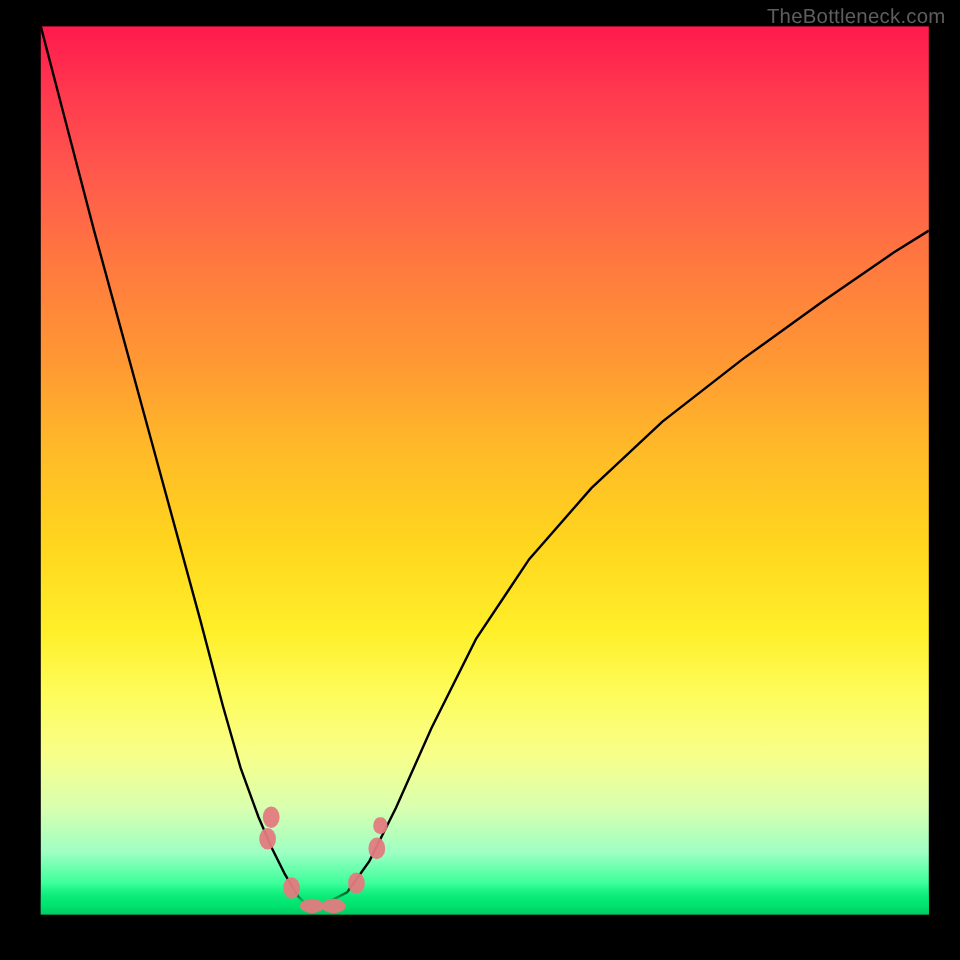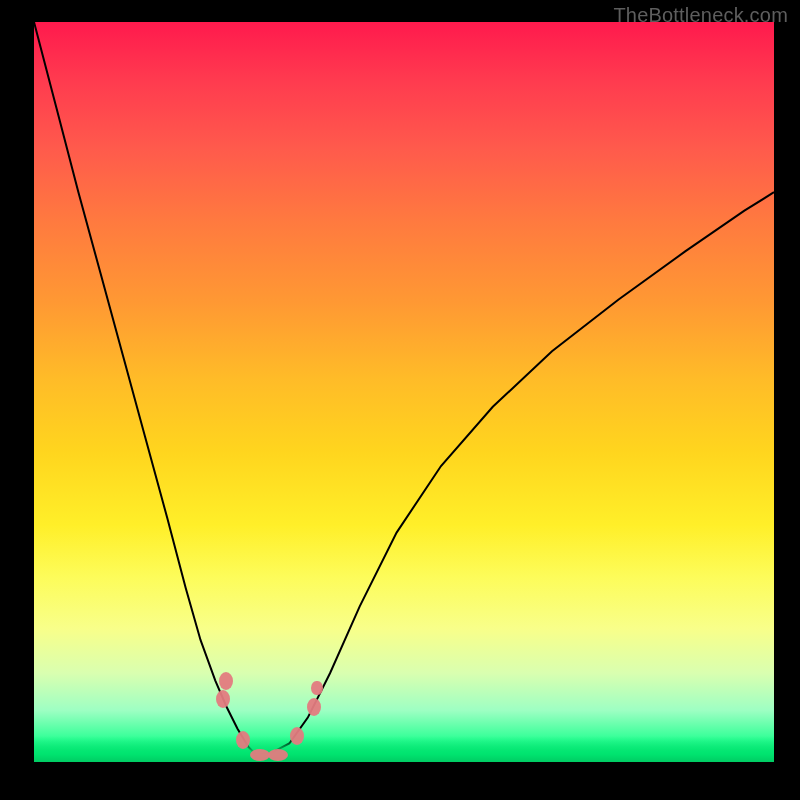--- a/index.html
+++ b/index.html
@@ -70,21 +70,21 @@
   .marker.wide {
     width: 20px;
     height: 12px;
     border-radius: 10px / 6px;
   }
   .watermark {
     position: absolute;
     top: 4px;
     right: 12px;
     color: #5e5e5e;
-    font-size: 20px;
+    font-size: 17px;
     font-weight: 500;
     letter-spacing: 0.2px;
   }
 </style>
 </head>
 <body>
 
 <div class="frame">
 
   <div class="plot-area">

